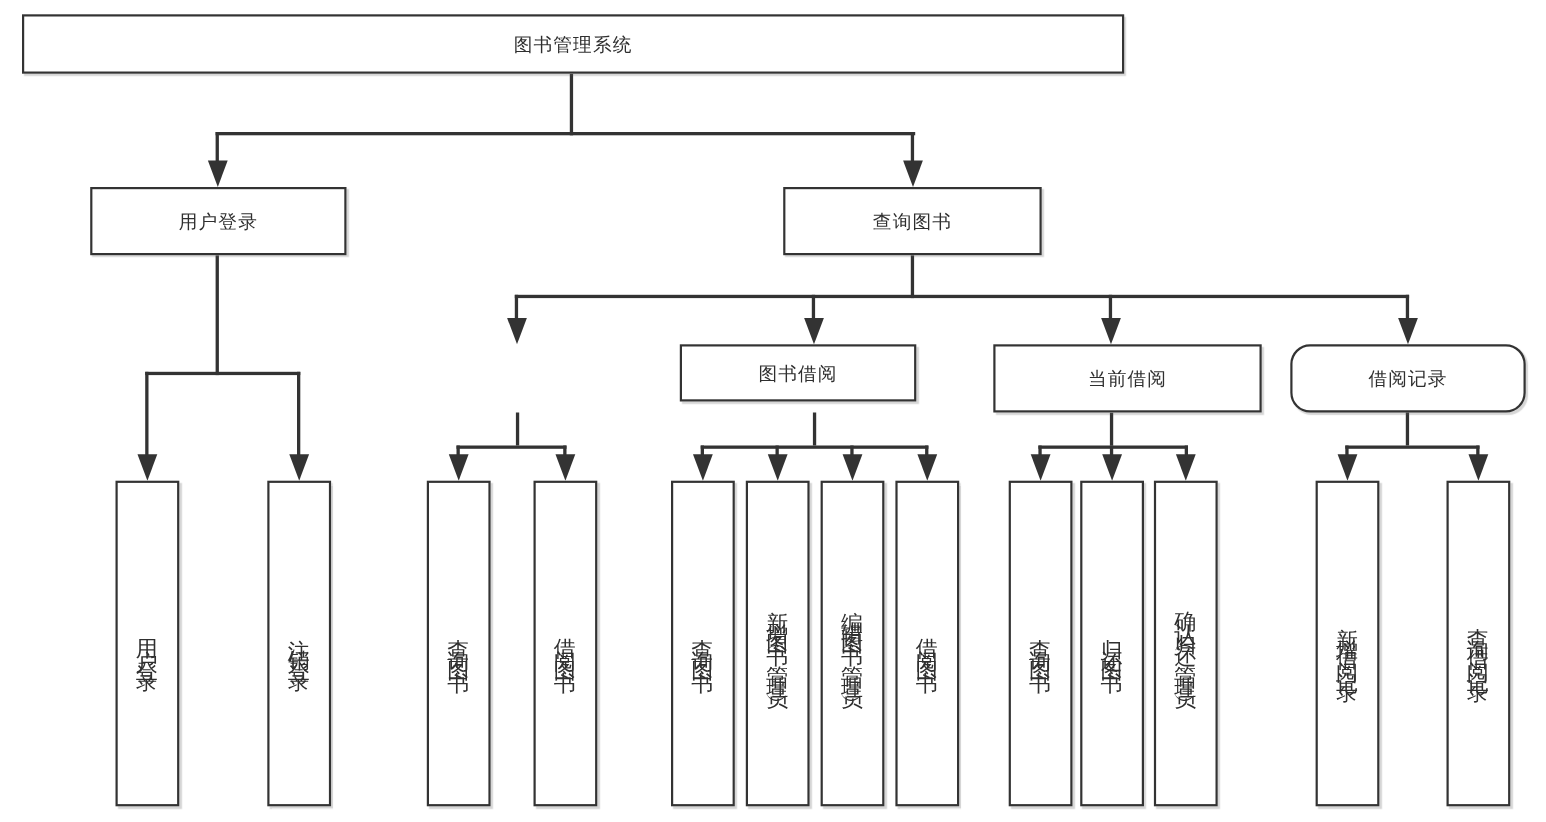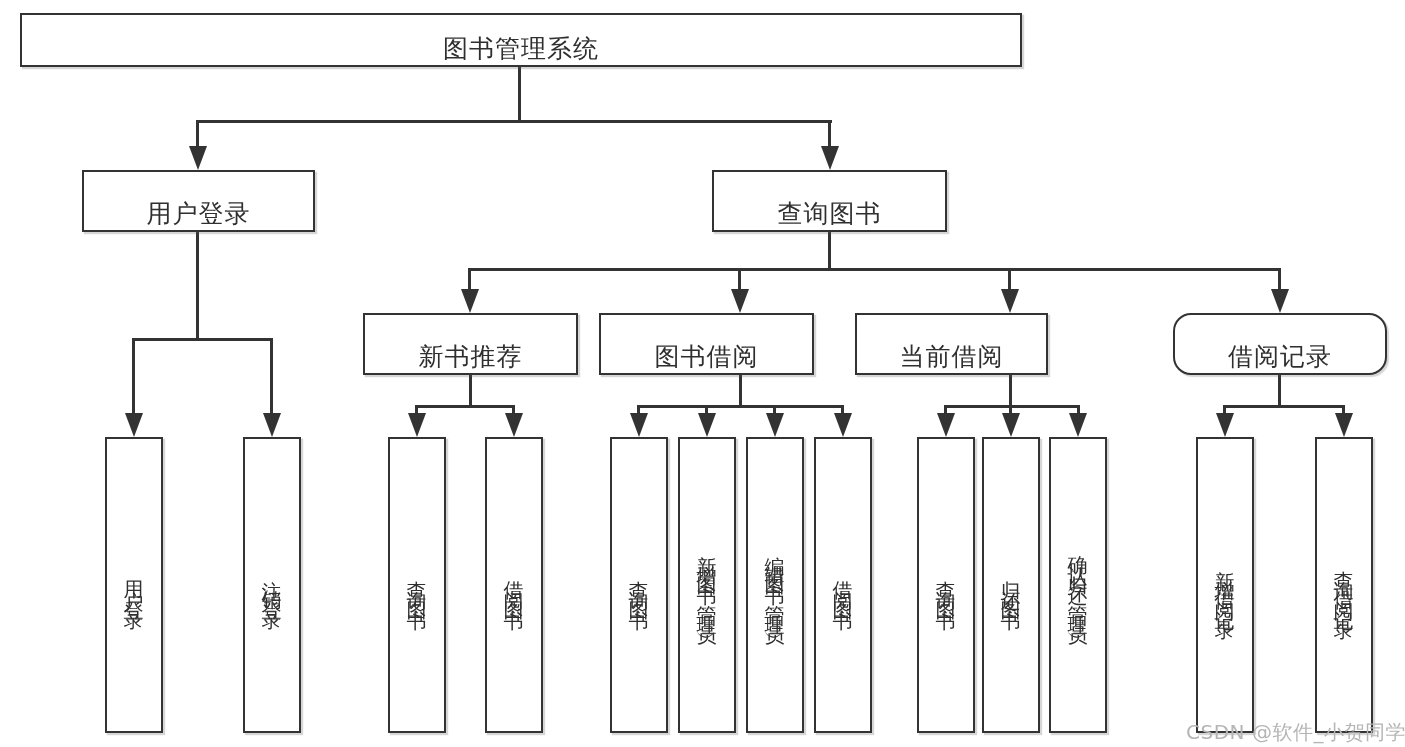--- a/index.html
+++ b/index.html
@@ -16,21 +16,21 @@
     position: absolute;
     background: #ffffff;
     border: 2.5px solid #333333;
     box-sizing: border-box;
     display: flex;
     align-items: center;
     justify-content: center;
     box-shadow: 2px 2px 1px rgba(90,90,90,0.25);
     z-index: 2;
   }
-  .box.h { font-size: 25px; letter-spacing: 1px; align-items: flex-end; }
+  .box.h { font-size: 17px; letter-spacing: 1px; }
   .box.h span { white-space: nowrap; }
   .box.v span {
     writing-mode: vertical-rl;
     text-orientation: mixed;
     font-size: 20px;
     letter-spacing: 10px;
     line-height: 1;
   }
   .line {
     position: absolute;
@@ -91,27 +91,24 @@
   <div class="line" style="left:468px; top:268px; width:813px; height:3px;"></div>
   <div class="line" style="left:468px;  top:268px; width:3px; height:23px;"></div>
   <div class="line" style="left:738px;  top:268px; width:3px; height:23px;"></div>
   <div class="line" style="left:1008px; top:268px; width:3px; height:23px;"></div>
   <div class="line" style="left:1278px; top:268px; width:3px; height:23px;"></div>
   <div class="arrow" style="left:461px;  top:289px;"></div>
   <div class="arrow" style="left:731px;  top:289px;"></div>
   <div class="arrow" style="left:1001px; top:289px;"></div>
   <div class="arrow" style="left:1271px; top:289px;"></div>
 
-  <div class="box h" style="left:363px; top:313px; width:215px; height:62px;">
-    <span>新书推荐</span>
-  </div>
-  <div class="box h" style="left:599px; top:313px; width:215px; height:62px;">
+  <div class="box h" style="left:618px; top:313px; width:215px; height:52px;">
     <span>图书借阅</span>
   </div>
-  <div class="box h" style="left:855px; top:313px; width:193px; height:62px;">
+  <div class="box h" style="left:903px; top:313px; width:244px; height:62px;">
     <span>当前借阅</span>
   </div>
   <div class="box h" style="left:1173px; top:313px; width:214px; height:62px;border-radius:18px;">
     <span>借阅记录</span>
   </div>
 
   <div class="line" style="left:469px; top:375px; width:3px; height:30px;"></div>
   <div class="line" style="left:415px; top:405px; width:100px; height:3px;"></div>
   <div class="line" style="left:415px; top:405px; width:3px; height:10px;"></div>
   <div class="line" style="left:512px; top:405px; width:3px; height:10px;"></div>
@@ -182,15 +179,14 @@
     <span>确认归还（管理员）</span>
   </div>
 
   <div class="box v" style="left:1196px; top:437px; width:58px; height:296px;">
     <span>新增借阅记录</span>
   </div>
   <div class="box v" style="left:1315px; top:437px; width:58px; height:296px;">
     <span>查询借阅记录</span>
   </div>
 
-  <div class="watermark">CSDN @软件_小贺同学</div>
 
 </div>
 
 </body></html>

